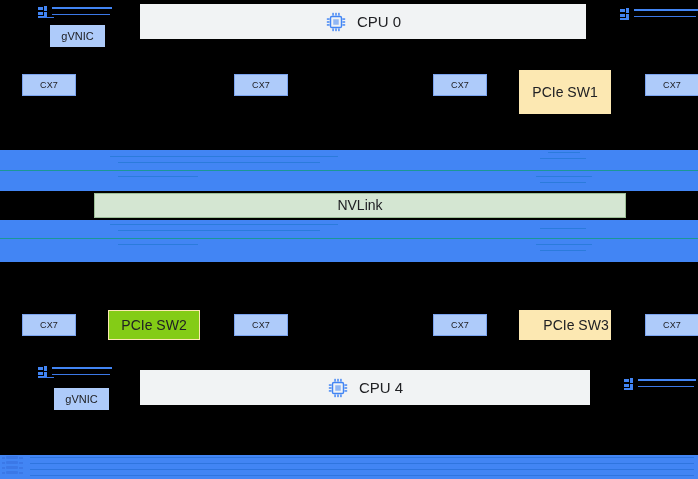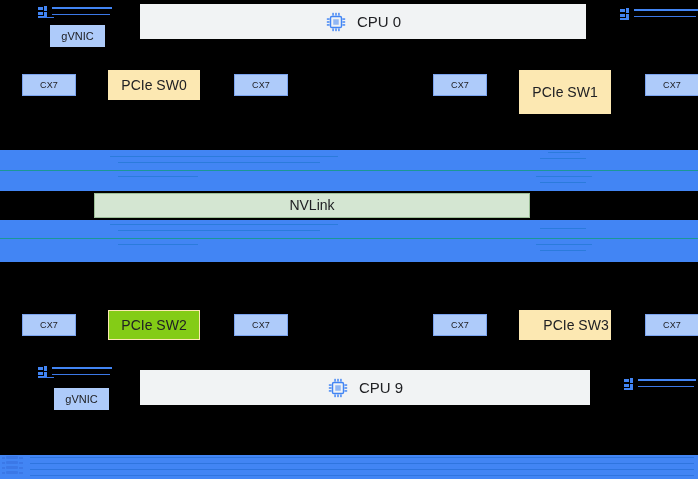--- a/index.html
+++ b/index.html
@@ -182,23 +182,20 @@
   </div>
 
   <div class="node gvnic-box" style="left: 50px; top: 25px; width: 55px; height: 22px; background: rgb(174, 203, 250);">
     <span>gVNIC</span>
   </div>
 
   <div class="node cx7-box" style="left: 22px; top: 74px; width: 54px; height: 22px; background: rgb(174, 203, 250);">
     <span>CX7</span>
   </div>
 
-  <div class="node pcie-box" style="left: 108px; top: 70px; width: 92px; height: 30px; background: rgb(252, 232, 178);">
-    <span>PCIe SW0</span>
-  </div>
 
   <div class="node cx7-box" style="left: 234px; top: 74px; width: 54px; height: 22px; background: rgb(174, 203, 250);">
     <span>CX7</span>
   </div>
 
   <div class="node cx7-box" style="left: 433px; top: 74px; width: 54px; height: 22px; background: rgb(174, 203, 250);">
     <span>CX7</span>
   </div>
 
   <div class="node pcie-box" style="left: 519px; top: 70px; width: 92px; height: 44px; background: rgb(252, 232, 178);">
@@ -214,21 +211,21 @@
     <div class="band-rule" style="top:12px; left:118px; right:378px;"></div>
     <div class="band-rule teal" style="top: 20px; left: 0px; right: 0px; background: rgb(15, 157, 120);"></div>
     <div class="band-rule" style="top:26px; left:118px; right:500px;"></div>
     <div class="band-rule" style="top:26px; left:536px; right:106px;"></div>
     <div class="band-rule" style="top:32px; left:540px; right:112px;"></div>
     <div class="band-rule" style="top:8px;  left:540px; right:112px;"></div>
     <div class="band-rule" style="top:2px;  left:548px; right:118px;"></div>
     <div class="band-text" style="left:118px; top:12px;"></div>
   </div>
 
-  <div class="node nvlink-box" style="left: 94px; top: 193px; width: 436px; height: 25px; background: rgb(212, 230, 210);">
+  <div class="node nvlink-box" style="left: 94px; top: 193px; width: 532px; height: 25px; background: rgb(212, 230, 210);">
     <span>NVLink</span>
   </div>
 
   <div class="gpu-band" style="left: 0px; top: 220px; width: 698px; height: 42px; background: rgb(66, 133, 244);">
     <div class="band-rule" style="top:4px;  left:110px; right:360px;"></div>
     <div class="band-rule" style="top:10px; left:118px; right:378px;"></div>
     <div class="band-rule teal" style="top: 18px; left: 0px; right: 0px; background: rgb(15, 157, 120);"></div>
     <div class="band-rule" style="top:24px; left:118px; right:500px;"></div>
     <div class="band-rule" style="top:24px; left:536px; right:106px;"></div>
     <div class="band-rule" style="top:30px; left:540px; right:112px;"></div>
@@ -297,21 +294,21 @@
         <rect x="11.2" y="19" width="1.6" height="3"></rect>
         <rect x="14.4" y="19" width="1.6" height="3"></rect>
         <rect x="2" y="8" width="3" height="1.6"></rect>
         <rect x="2" y="11.2" width="3" height="1.6"></rect>
         <rect x="2" y="14.4" width="3" height="1.6"></rect>
         <rect x="19" y="8" width="3" height="1.6"></rect>
         <rect x="19" y="11.2" width="3" height="1.6"></rect>
         <rect x="19" y="14.4" width="3" height="1.6"></rect>
       </g>
     </svg>
-    <span class="cpu-label">CPU 9</span>
+    <span class="cpu-label">CPU 4</span>
   </div>
 
   <div class="node gvnic-box" style="left: 54px; top: 388px; width: 55px; height: 22px; background: rgb(174, 203, 250);">
     <span>gVNIC</span>
   </div>
 
   <div class="net-bar" style="left: 0px; top: 455px; width: 698px; height: 24px; background: rgb(66, 133, 244);">
     <svg width="26" height="24" viewBox="0 0 26 24" style="position:absolute;left:2px;top:0;">
       <g fill="#3b78e7">
         <rect x="4" y="1" width="12" height="3" rx="1"></rect>

